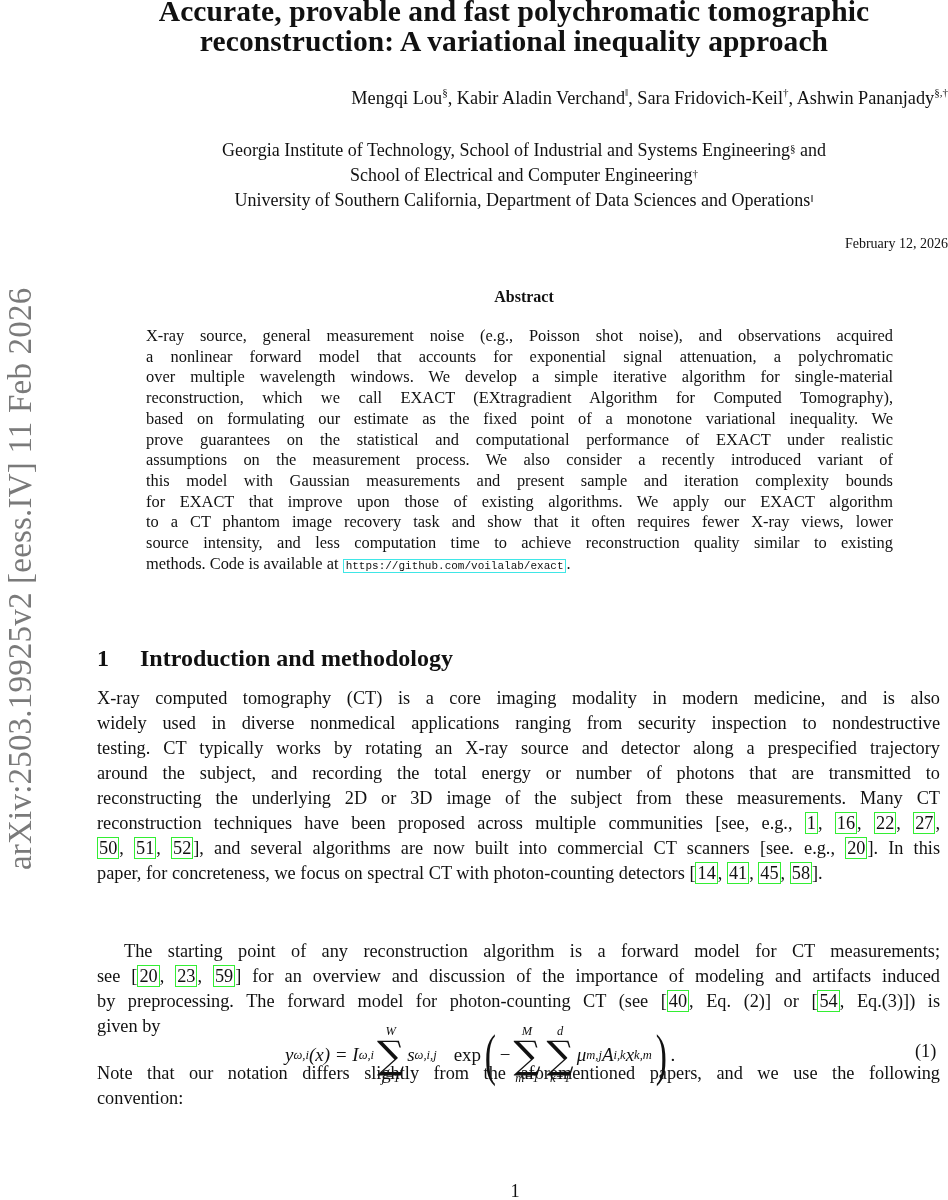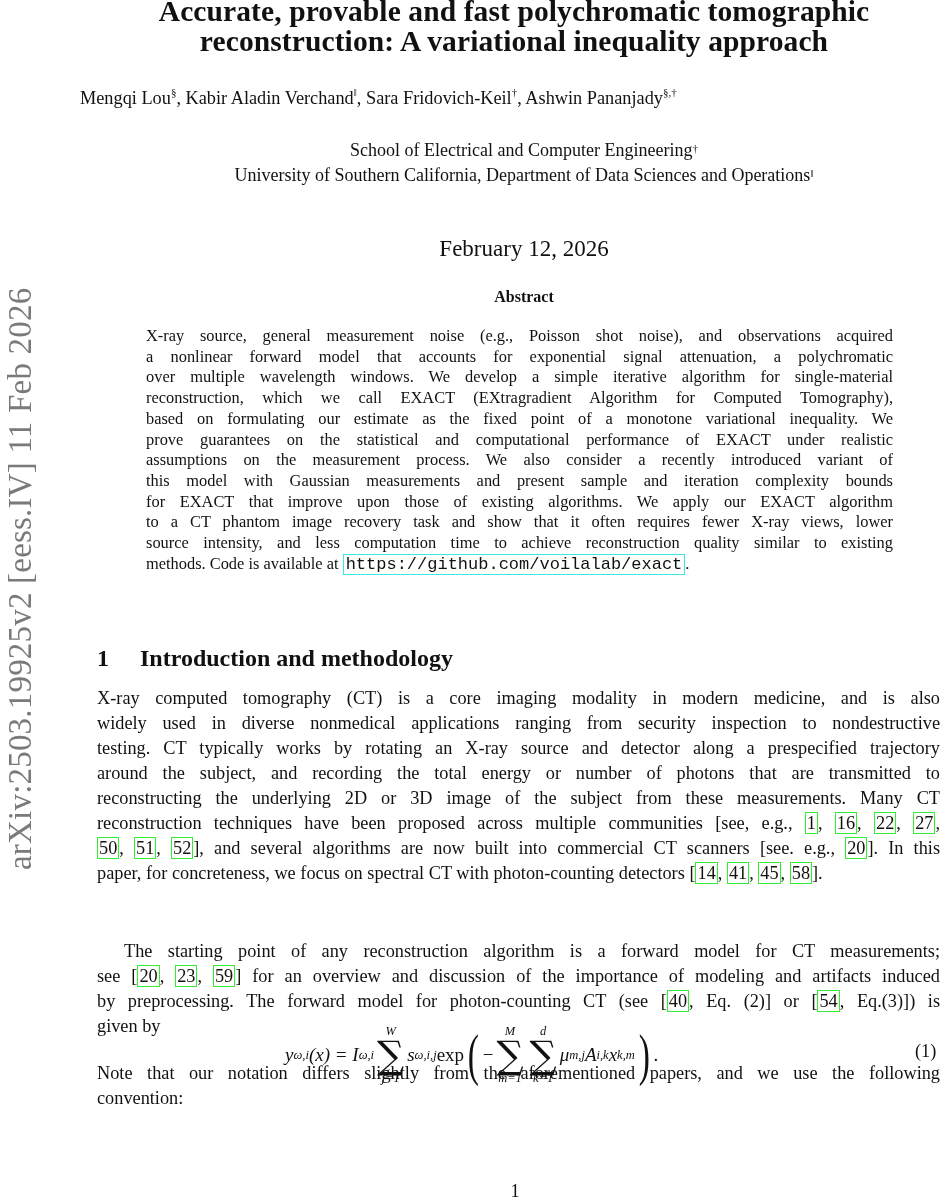--- a/index.html
+++ b/index.html
@@ -2,30 +2,30 @@
 <html><head>
 <meta charset="utf-8">
 <style>
   html, body { margin:0; padding:0; background:#ffffff; }
   body { width:948px; height:1200px; position:relative; overflow:hidden;
          font-family:"Liberation Serif","DejaVu Serif",serif; color:#111; }
   .abs { position:absolute; }
   .stamp { position:absolute; left:2px; top:870px; transform-origin:0 0; transform:rotate(-90deg);
            font-family:"Liberation Serif",serif; font-size:33px; color:#7a7a7a; white-space:nowrap; letter-spacing:0.2px; }
   .title { left:80px; width:868px; top:-4px; text-align:center; font-weight:bold; font-size:29.5px; line-height:30px; letter-spacing:0.1px; }
-  .authors { left:80px; width:868px; top:88px; text-align:left; font-size:18.3px; }
+  .authors { left:80px; width:868px; top:88px; text-align:right; font-size:18.3px; }
   .affil { left:100px; width:848px; top:138px; text-align:center; font-size:18px; line-height:25px; }
-  .date { left:100px; width:848px; top:236px; text-align:center; font-size:23px; }
+  .date { left:100px; width:848px; top:236px; text-align:right; font-size:14px; }
   sup { font-size:11px; vertical-align:top; position:relative; top:-2px; }
   .abstract-h { left:100px; width:848px; top:288px; text-align:center; font-weight:bold; font-size:16px; }
   .abstract { left:146px; width:747px; top:326px; font-size:16.4px; line-height:20.7px; text-align:justify; text-indent:27px; }
   .line { display:block; text-align:justify; text-align-last:justify; white-space:nowrap; }
   .line.last { text-align-last:left; }
   .abstract .line { text-indent:0; }
-  .link { font-family:"Liberation Mono","DejaVu Sans Mono",monospace; font-size:17px; border:1.5px solid #3fe6e6; padding:0 2px; }
+  .link { font-family:"Liberation Mono","DejaVu Sans Mono",monospace; font-size:11px; border:1.5px solid #3fe6e6; padding:0 2px; }
   .sec { left:97px; top:645px; font-weight:bold; font-size:24px; }
   .sec .num { display:inline-block; width:43px; }
   .body { left:97px; width:843px; font-size:18.3px; line-height:25px; }
   .p1 { top:686px; }
   .p2 { top:911px;margin-top:28px; }
   .p3 { top:1061px; }
   .cite { border:1.5px solid #33ee33; padding:0 1px; }
   .eq { left:285px; top:1010px; width:460px; height:90px; font-size:19px; font-style:italic; }
   .eqnum { left:915px; top:1041px; font-size:18.3px; }
   .pagenum { left:0; width:1030px; top:1181px; text-align:center; font-size:18.3px; }
@@ -47,20 +47,21 @@
 </div>
 
 <div class="abs authors">
   <span>Mengqi Lou</span><sup>§</sup>,
   <span>Kabir Aladin Verchand</span><sup>‖</sup>,
   <span>Sara Fridovich-Keil</span><sup>†</sup>,
   <span>Ashwin Pananjady</span><sup>§,†</sup>
 </div>
 
 <div class="abs affil">
+  <div><span>Georgia Institute of Technology, School of Industrial and Systems Engineering</span><sup>§</sup><span> and</span></div>
   <div><span>School of Electrical and Computer Engineering</span><sup>†</sup></div>
   <div><span>University of Southern California, Department of Data Sciences and Operations</span><sup>‖</sup></div>
 </div>
 
 <div class="abs date">February 12, 2026</div>
 
 <div class="abs abstract-h">Abstract</div>
 
 <div class="abs abstract" style="text-indent:0">
   <span class="line">X-ray source, general measurement noise (e.g., Poisson shot noise), and observations acquired</span>
@@ -104,21 +105,21 @@
     <span class="sub">ω,i</span>
     <span style="white-space:pre">(x) = I</span>
     <span class="sub">ω,i</span>
   <span class="sum">
       <span class="lim">W</span>
       <span class="big">∑</span>
       <span class="lim">j=1</span>
     </span>
   <span>s</span>
     <span class="sub">ω,i,j</span>
-  <span class="up" style="margin-left:0">exp</span>
+  <span class="up" style="margin-left:17px">exp</span>
   <span class="paren">(</span>
   <span class="up">−</span>
   <span class="sum">
       <span class="lim">M</span>
       <span class="big">∑</span>
       <span class="lim">m=1</span>
     </span>
   <span class="sum">
       <span class="lim">d</span>
       <span class="big">∑</span>

